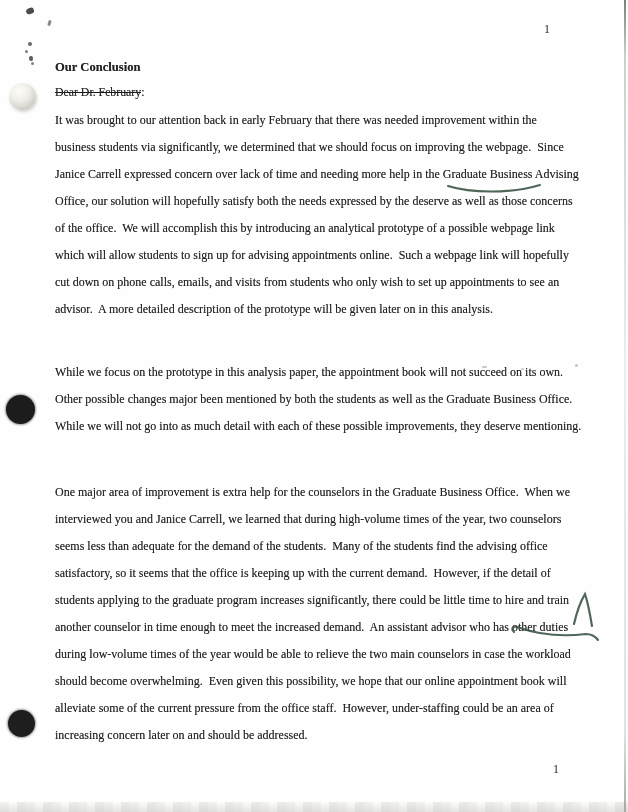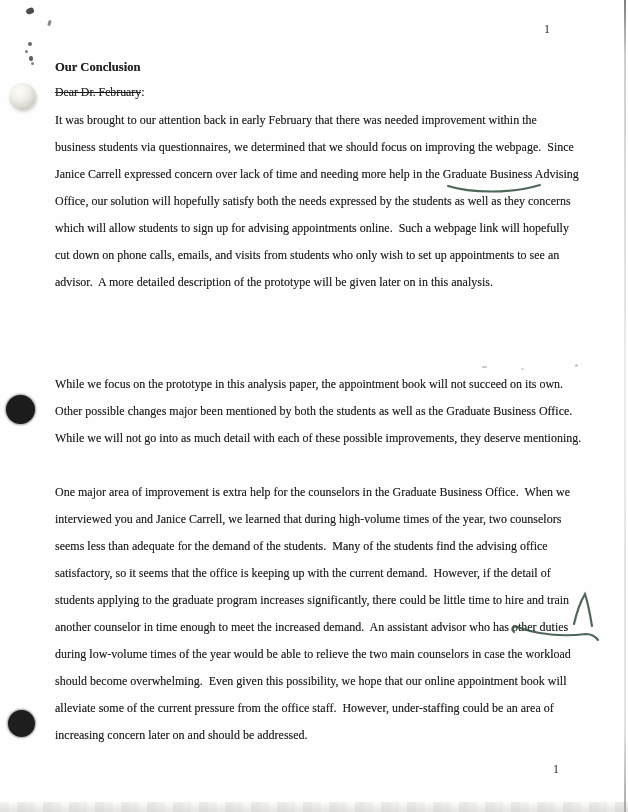--- a/index.html
+++ b/index.html
@@ -24,21 +24,21 @@
     position:absolute; left:55px; top:85px;
     font-size:11.8px; line-height:14px;
     text-shadow:0 0 .5px rgba(30,30,30,.45);
   }
   .para { position:absolute; left:55px; font-size:12px; }
   .para .line {
     white-space:pre; height:27px; line-height:27px;
     text-shadow:0 0 .5px rgba(30,30,30,.5);
   }
   .para.p1 { top:107px; }
-  .para.p2 { top:371px; }
+  .para.p2 { top:359px; }
   .para.p3 { top:479px; }
 
   
   .pen-layer { position:absolute; inset:0; pointer-events:none; }
 
   
   .artifact { position:absolute; }
   .hole-light {
     left:9px; top:83px; width:27px; height:27px; border-radius:50%;
     background:radial-gradient(circle at 38% 30%, #fdfdfb 0%, #efede8 40%, #d2cfc8 72%, #b7b4ac 100%);
@@ -80,23 +80,24 @@
 <div class="sheet">
 
   <div class="pagenum top">1</div>
 
   <div class="heading">Our Conclusion</div>
 
   <div class="salutation">Dear Dr. February:</div>
 
   <div class="para p1">
       <div class="line">It was brought to our attention back in early February that there was needed improvement within the</div>
-      <div class="line">business students via questionnaires, we determined that we should focus on improving the webpage.  Since</div>
+      <div class="line">business students via significantly, we determined that we should focus on improving the webpage.  Since</div>
       <div class="line">Janice Carrell expressed concern over lack of time and needing more help in the Graduate Business Advising</div>
-      <div class="line">Office, our solution will hopefully satisfy both the needs expressed by the students as well as they concerns</div>
+      <div class="line">Office, our solution will hopefully satisfy both the needs expressed by the deserve as well as those concerns</div>
+      <div class="line">of the office.  We will accomplish this by introducing an analytical prototype of a possible webpage link</div>
       <div class="line">which will allow students to sign up for advising appointments online.  Such a webpage link will hopefully</div>
       <div class="line">cut down on phone calls, emails, and visits from students who only wish to set up appointments to see an</div>
       <div class="line">advisor.  A more detailed description of the prototype will be given later on in this analysis.</div>
     </div>
 
   <div class="para p2">
       <div class="line">While we focus on the prototype in this analysis paper, the appointment book will not succeed on its own.</div>
       <div class="line">Other possible changes major been mentioned by both the students as well as the Graduate Business Office.</div>
       <div class="line">While we will not go into as much detail with each of these possible improvements, they deserve mentioning.</div>
     </div>

